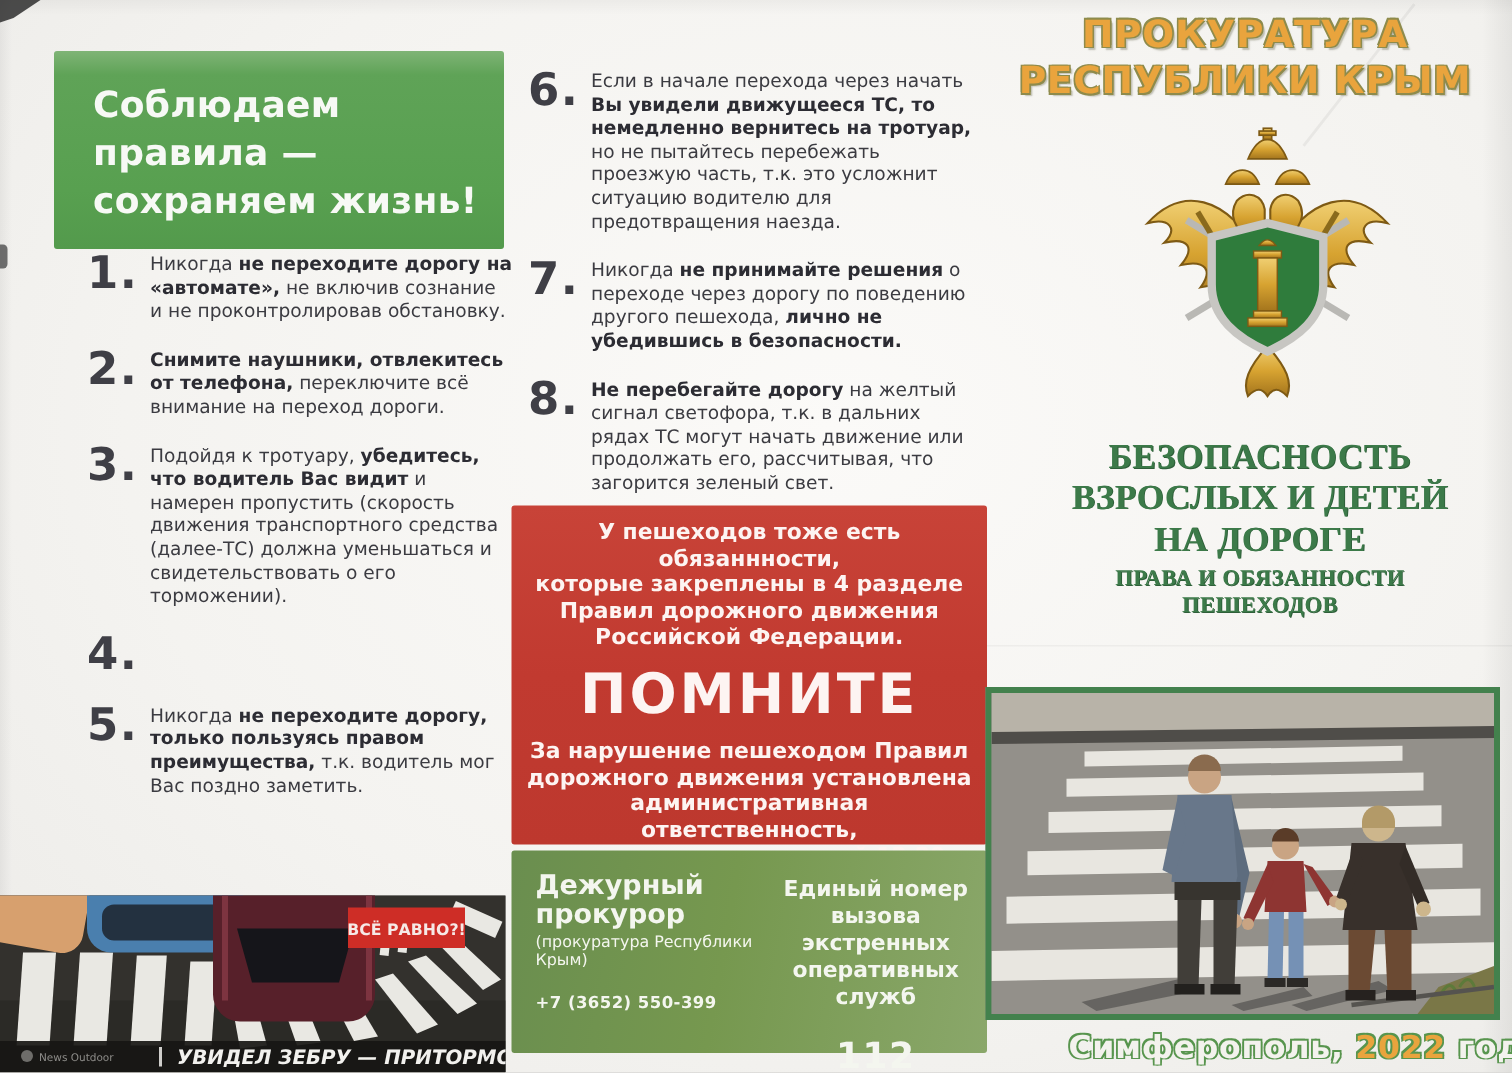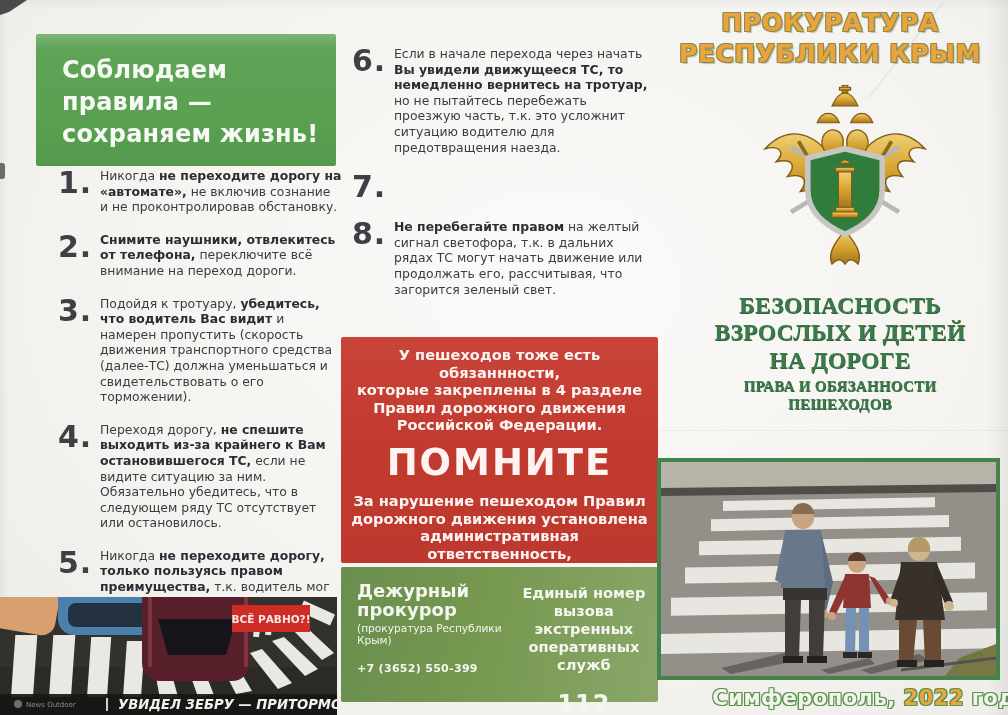--- a/index.html
+++ b/index.html
@@ -99,21 +99,20 @@
       <div class="item">
         <div class="num">2.</div>
         <div class="txt"><span class="b">Снимите наушники, отвлекитесь от телефона,</span><span> переключите всё внимание на переход дороги.</span></div>
       </div>
       <div class="item">
         <div class="num">3.</div>
         <div class="txt"><span>Подойдя к тротуару, </span><span class="b">убедитесь, что водитель Вас видит</span><span> и намерен пропустить (скорость движения транспортного средства (далее-ТС) должна уменьшаться и свидетельствовать о его торможении).</span></div>
       </div>
       <div class="item">
         <div class="num">4.</div>
-        <div class="txt"><span>Переходя дорогу, </span><span class="b">не спешите выходить из-за крайнего к Вам остановившегося ТС,</span><span> если не видите ситуацию за ним. Обязательно убедитесь, что в следующем ряду ТС отсутствует или остановилось.</span></div>
       </div>
       <div class="item">
         <div class="num">5.</div>
         <div class="txt"><span>Никогда </span><span class="b">не переходите дорогу, только пользуясь правом преимущества,</span><span> т.к. водитель мог Вас поздно заметить.</span></div>
       </div>
     </div>
 
   <div class="poster">
     <svg width="337" height="118" viewBox="0 0 337 118">
       <rect x="0" y="0" width="337" height="118" fill="#33312d"></rect>
@@ -163,24 +162,25 @@
     </svg>
   </div>
 
   <div id="mid-rules" class="rule-list">
       <div class="item">
         <div class="num">6.</div>
         <div class="txt"><span>Если в начале перехода через начать </span><span class="b">Вы увидели движущееся ТС, то немедленно вернитесь на тротуар,</span><span> но не пытайтесь перебежать проезжую часть, т.к. это усложнит ситуацию водителю для предотвращения наезда.</span></div>
       </div>
       <div class="item">
         <div class="num">7.</div>
+        <div class="txt"><span>Никогда </span><span class="b">не принимайте решения</span><span> о переходе через дорогу по поведению другого пешехода, </span><span class="b">лично не убедившись в безопасности.</span></div>
       </div>
       <div class="item">
         <div class="num">8.</div>
-        <div class="txt"><span class="b">Не перебегайте правом</span><span> на желтый сигнал светофора, т.к. в дальних рядах ТС могут начать движение или продолжать его, рассчитывая, что загорится зеленый свет.</span></div>
+        <div class="txt"><span class="b">Не перебегайте дорогу</span><span> на желтый сигнал светофора, т.к. в дальних рядах ТС могут начать движение или продолжать его, рассчитывая, что загорится зеленый свет.</span></div>
       </div>
     </div>
 
   <div class="red-box">
     <div class="intro">У пешеходов тоже есть обязаннности,
 которые закреплены  в 4 разделе
 Правил дорожного движения
 Российской Федерации.</div>
     <div class="remember">ПОМНИТЕ</div>
     <div class="law">За нарушение пешеходом Правил

